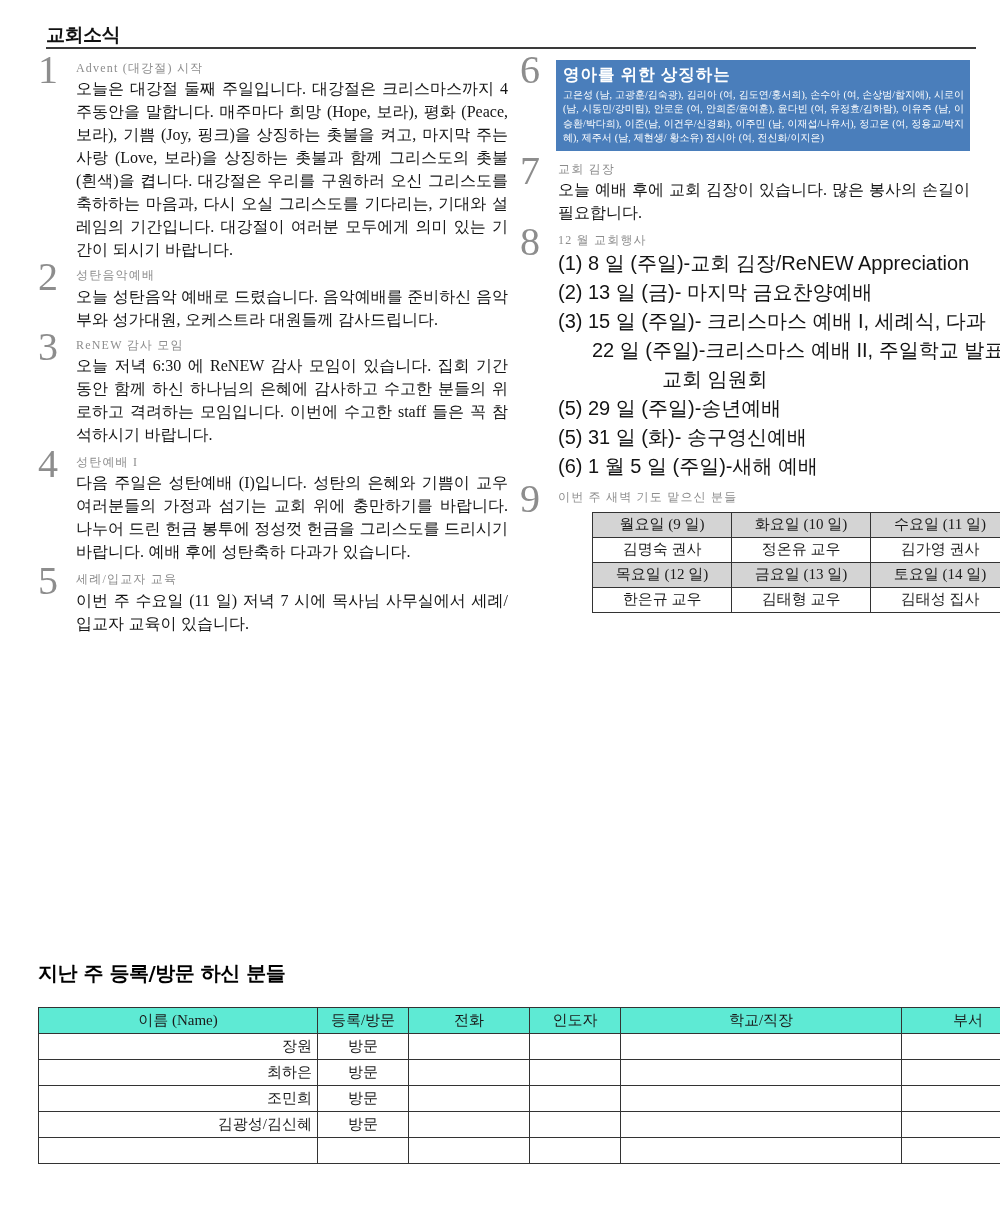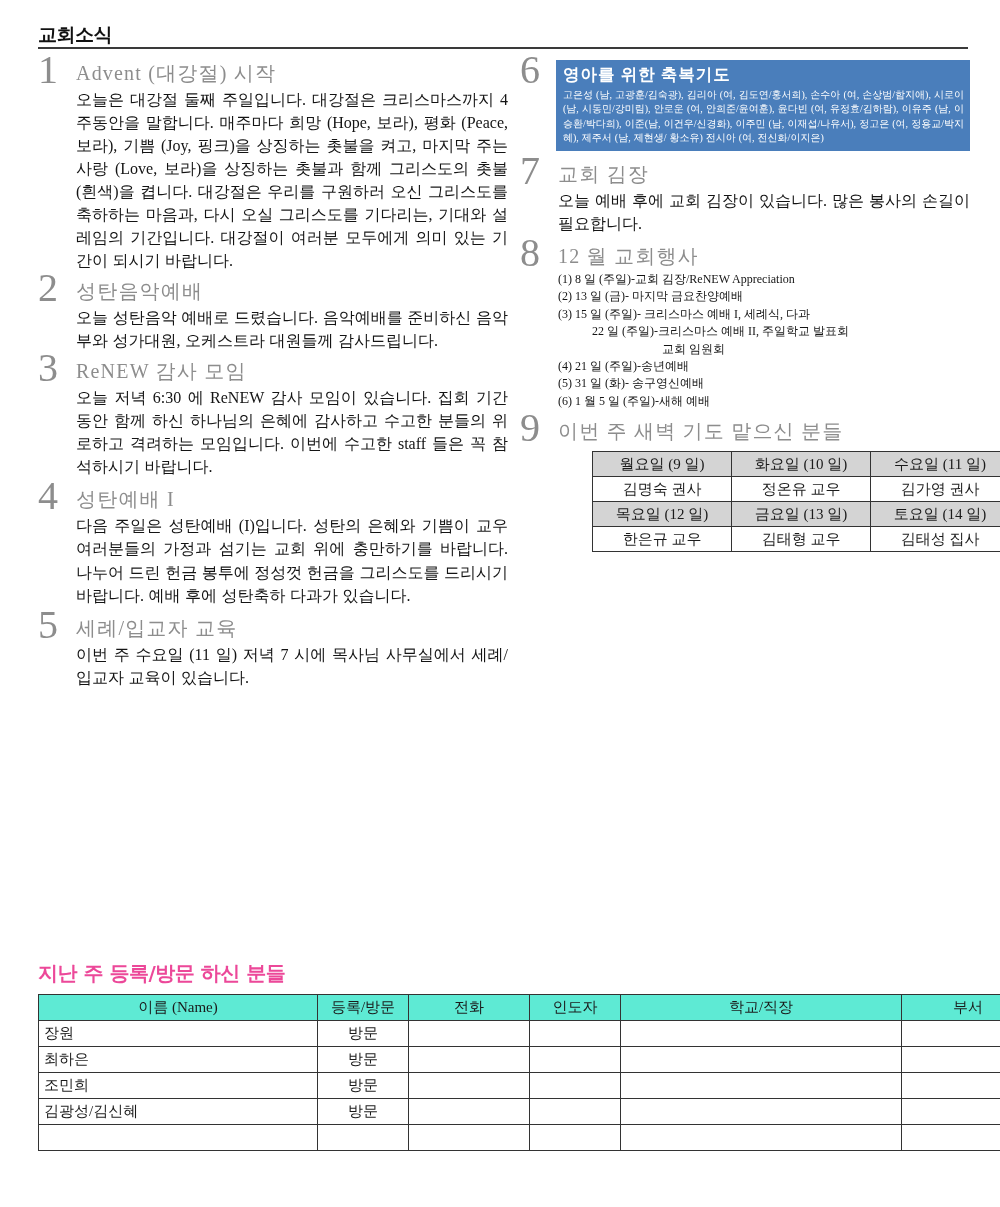--- a/index.html
+++ b/index.html
@@ -7,21 +7,21 @@
     width:1000px;height:1207px;
     background:#ffffff;
     font-family:"Liberation Serif", serif;
     color:#1a1a1a;
     position:relative;
     overflow:hidden;
   }
   .page{position:absolute;left:0;top:0;width:1000px;height:1207px;}
 
   
-  .hdr{position:absolute;left:38px;top:24px;width:930px;}
+  .hdr{position:absolute;left:46px;top:24px;width:930px;}
   .hdr-title{
     font-family:"DejaVu Sans", sans-serif;
     font-weight:bold;font-size:19px;letter-spacing:-0.5px;
     color:#111;line-height:1.1;
   }
   .hdr-rule{margin-top:2px;border-bottom:2.2px solid #3a3a3a;width:930px;}
 
   
   .col{position:absolute;top:60px;}
   .col-left{left:38px;width:470px;}
@@ -29,21 +29,21 @@
 
   .item{position:relative;margin-bottom:3px;}
   .num{
     position:absolute;left:0;top:-10px;
     font-family:"Liberation Serif", serif;
     font-size:40px;line-height:40px;color:#8d8d8d;font-weight:400;
   }
   .item-body{margin-left:38px;}
   .it-title{
     font-family:"Liberation Serif", serif;
-    font-size:20px;color:#8d8d8d;letter-spacing:1.2px;
+    font-size:12px;color:#8d8d8d;letter-spacing:1.2px;
     line-height:1.35;margin-bottom:1px;
   }
   .it-text{
     font-family:"Liberation Serif", serif;
     font-size:16px;line-height:1.44;
     text-align:justify;text-justify:inter-word;
     color:#141414;word-spacing:0.5px;
   }
 
   
@@ -51,21 +51,21 @@
     background:#4a7ebb;color:#ffffff;padding:4px 6px 6px 7px;
     margin-left:-2px;
   }
   .blue-box .it-title{
     color:#ffffff;font-weight:bold;letter-spacing:1px;
     font-size:16.5px;margin-bottom:2px;
   }
   .blue-box .it-text{color:#ffffff;font-size:10px;line-height:1.42;}
 
   
-  .sched{font-family:Liberation Serif, serif;font-size:12px;line-height:1.45;color:#141414;}
+  .sched{font-family:Liberation Sans, sans-serif;font-size:20px;line-height:1.45;color:#141414;}
   .sched .ln{white-space:pre;}
   .sched .ind1{padding-left:34px;}
   .sched .ind2{padding-left:104px;}
 
   
   .prayer-wrap{margin-left:34px;margin-top:6px;}
   table.grid{border-collapse:collapse;}
   table.grid td{
     border:1px solid #333;
     font-family:"Liberation Serif", serif;
@@ -73,32 +73,32 @@
     padding:2px 4px;height:20px;
   }
   table.prayer{width:392px;table-layout:fixed;}
   table.prayer td{width:130px;}
   table.prayer td.hd{background:#d4d4d4;}
 
   
   .btm{position:absolute;left:38px;top:960px;width:930px;}
   .btm-title{
     font-family:"DejaVu Sans", sans-serif;
-    font-weight:bold;font-size:20px;letter-spacing:-0.5px;color:#ec4899;
-    margin-bottom:7px;
+    font-weight:bold;font-size:20px;letter-spacing:-0.5px;color:#000000;
+    margin-bottom:20px;
   }
   table.visit{width:930px;table-layout:fixed;border-collapse:collapse;}
   table.visit td{
     border:1px solid #333;
     font-family:"Liberation Serif", serif;
     font-size:15px;height:23px;padding:1px 5px;
   }
   table.visit tr.head td{background:#5eead4;text-align:center;}
   table.visit td.c{text-align:center;}
-  table.visit td.l{text-align:left;}
+  table.visit td.l{text-align:right;}
   .w-name{width:268px;}
   .w-type{width:80px;}
   .w-phone{width:110px;}
   .w-guide{width:80px;}
   .w-school{width:270px;}
   .w-dept{width:122px;}
 </style>
 </head>
 <body>
 
@@ -152,21 +152,21 @@
     </div>
 
   </div>
 
   <div class="col col-right">
 
     <div class="item">
       <div class="num">6</div>
       <div class="item-body">
         <div class="blue-box">
-          <div class="it-title">영아를 위한 축복기도</div>
+          <div class="it-title">영아를 위한 상징하는</div>
           <div class="it-text">고은성 (남, 고광훈/김숙광), 김리아 (여, 김도연/홍서희), 손수아 (여, 손상범/함지애), 시로이 (남, 시동민/강미림), 안로운 (여, 안희준/윤여훈), 윤다빈 (여, 유정효/김하람), 이유주 (남, 이승환/박다희), 이준(남, 이건우/신경화), 이주민 (남, 이재섭/나유서), 정고은 (여, 정용교/박지혜), 제주서 (남, 제현생/ 황소유) 전시아 (여, 전신화/이지은)</div>
         </div>
       </div>
     </div>
 
     <div class="item" style="margin-top:10px;">
       <div class="num">7</div>
       <div class="item-body">
         <div class="it-title">교회 김장</div>
         <div class="it-text">오늘 예배 후에 교회 김장이 있습니다. 많은 봉사의 손길이 필요합니다.</div>
@@ -176,21 +176,21 @@
     <div class="item" style="margin-top:8px;">
       <div class="num">8</div>
       <div class="item-body">
         <div class="it-title">12 월 교회행사</div>
         <div class="sched" id="sched-list">
             <div class="ln">(1) 8 일 (주일)-교회 김장/ReNEW Appreciation</div>
             <div class="ln">(2) 13 일 (금)- 마지막 금요찬양예배</div>
             <div class="ln">(3) 15 일 (주일)- 크리스마스 예배 I, 세례식, 다과</div>
             <div class="ln ind1">22 일 (주일)-크리스마스 예배 II, 주일학교 발표회</div>
             <div class="ln ind2">교회 임원회</div>
-            <div class="ln">(4) 21 일 (주일)-송년예배</div>
+            <div class="ln">(5) 29 일 (주일)-송년예배</div>
             <div class="ln">(5) 31 일 (화)- 송구영신예배</div>
             <div class="ln">(6) 1 월 5 일 (주일)-새해 예배</div>
           </div>
       </div>
     </div>
 
     <div class="item" style="margin-top:8px;">
       <div class="num">9</div>
       <div class="item-body">
         <div class="it-title">이번 주 새벽 기도 맡으신 분들</div>

